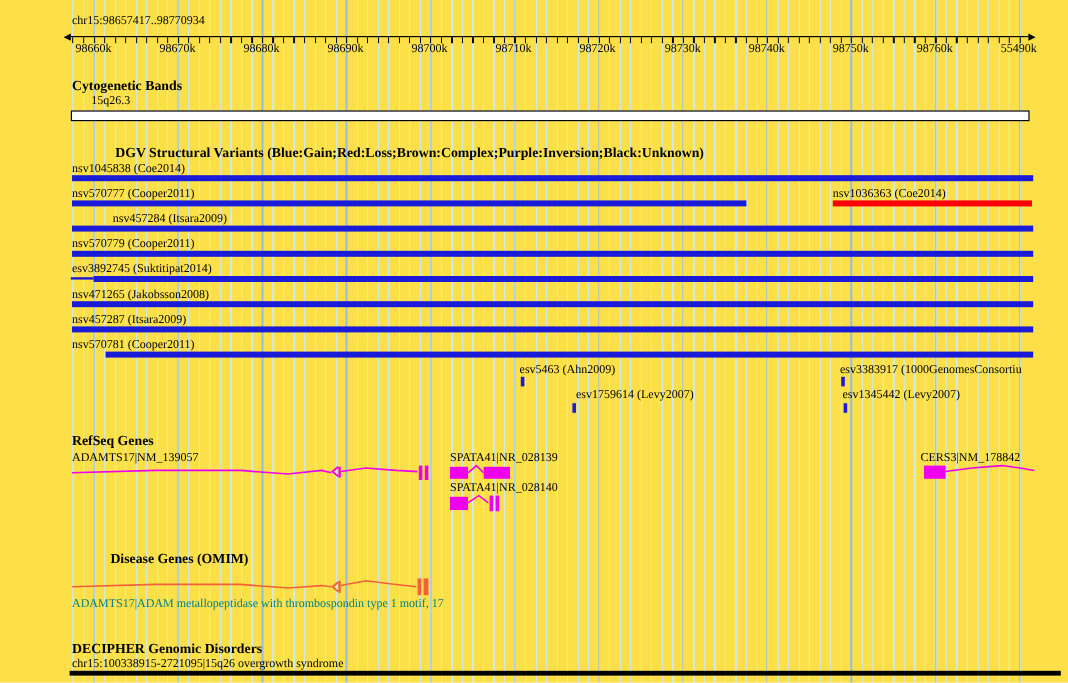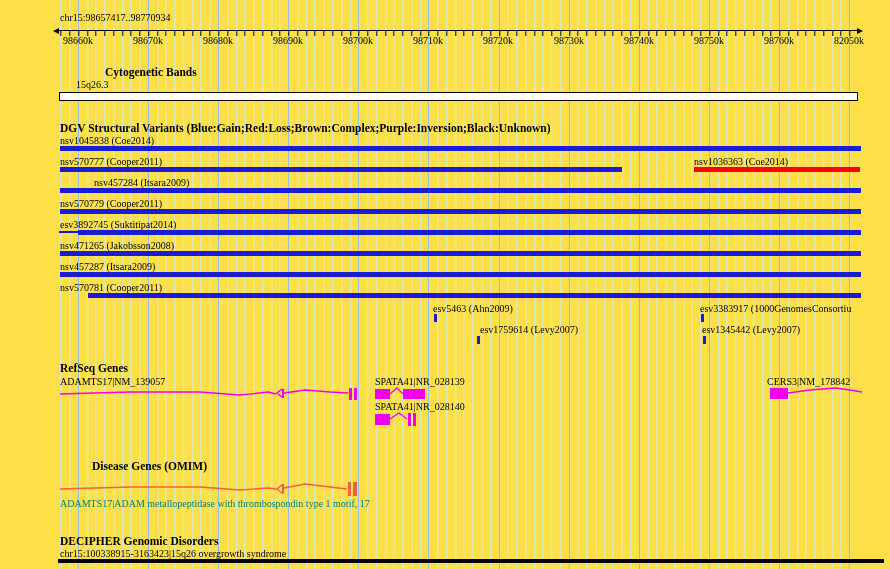--- a/index.html
+++ b/index.html
@@ -50,28 +50,28 @@
       <span class="axis-label" style="left: 126px;">98670k</span>
       <span class="axis-label" style="left: 196px;">98680k</span>
       <span class="axis-label" style="left: 266px;">98690k</span>
       <span class="axis-label" style="left: 336px;">98700k</span>
       <span class="axis-label" style="left: 406px;">98710k</span>
       <span class="axis-label" style="left: 476px;">98720k</span>
       <span class="axis-label" style="left: 547px;">98730k</span>
       <span class="axis-label" style="left: 617px;">98740k</span>
       <span class="axis-label" style="left: 687px;">98750k</span>
       <span class="axis-label" style="left: 757px;">98760k</span>
-      <span class="axis-label" style="left: 827px;">82050k</span>
+      <span class="axis-label" style="left: 827px;">55490k</span>
     </div>
 
-  <div class="heading" style="left:60px;top:67px;margin-left:45px;">Cytogenetic Bands</div>
+  <div class="heading" style="left:60px;top:67px;">Cytogenetic Bands</div>
   <div class="lbl" style="left:60px;top:80px;padding-left:16px;">15q26.3</div>
   <div class="band-box"></div>
 
-  <div class="heading" style="left:60px;top:123px;">DGV Structural Variants (Blue:Gain;Red:Loss;Brown:Complex;Purple:Inversion;Black:Unknown)</div>
+  <div class="heading" style="left:60px;top:123px;padding-left:36px;">DGV Structural Variants (Blue:Gain;Red:Loss;Brown:Complex;Purple:Inversion;Black:Unknown)</div>
   <div id="dgv-track">
       <div class="lbl" style="left: 60px; top: 136px;">nsv1045838 (Coe2014)</div>
       <div class="bar" style="left: 60px; width: 801px; top: 146px; background: rgb(26, 26, 217);"></div>
       <div class="lbl" style="left: 60px; top: 157px;">nsv570777 (Cooper2011)</div>
       <div class="bar" style="left: 60px; width: 562px; top: 167px; background: rgb(26, 26, 217);"></div>
       <div class="lbl" style="left: 694px; top: 157px;">nsv1036363 (Coe2014)</div>
       <div class="bar" style="left: 694px; width: 166px; top: 167px; background: rgb(255, 0, 0);"></div>
       <div class="lbl" style="left: 60px; top: 178px; margin-left: 34px;">nsv457284 (Itsara2009)</div>
       <div class="bar" style="left: 60px; width: 801px; top: 188px; background: rgb(26, 26, 217);"></div>
       <div class="lbl" style="left: 60px; top: 199px;">nsv570779 (Cooper2011)</div>
@@ -100,21 +100,21 @@
       <div class="lbl" style="left: 60px; top: 377px;">ADAMTS17|NM_139057</div>
       <div class="lbl" style="left: 375px; top: 377px;">SPATA41|NR_028139</div>
       <div class="lbl" style="left: 375px; top: 402px;">SPATA41|NR_028140</div>
       <div class="lbl" style="left: 767px; top: 377px;">CERS3|NM_178842</div>
     </div>
 
   <div class="heading" style="left:60px;top:461px;margin-left:32px;">Disease Genes (OMIM)</div>
   <div class="lbl" style="left:60px;top:499px;color:#008080;">ADAMTS17|ADAM metallopeptidase with thrombospondin type 1 motif, 17</div>
 
   <div class="heading" style="left:60px;top:536px;">DECIPHER Genomic Disorders</div>
-  <div class="lbl" style="left:60px;top:549px;">chr15:100338915-3163423|15q26 overgrowth syndrome</div>
+  <div class="lbl" style="left:60px;top:549px;">chr15:100338915-2721095|15q26 overgrowth syndrome</div>
   <div class="decipher-bar" id="decipher-bar" style="left: 58px; top: 559px; width: 826px; height: 4px;"></div>
 
   <svg class="overlay" id="gene-overlay" width="890" height="569">
       <polyline points="60,394 130,392 200,392 240,395 268,392 276,394" fill="none" stroke="#ee00ee" stroke-width="1.3"></polyline>
       <path d="M 282 389 L 277 393 L 282 397" fill="none" stroke="#ee00ee" stroke-width="1.5"></path>
       <rect x="282" y="389" width="2" height="9" fill="#ee00ee"></rect>
       <polyline points="284,393 305,390 330,392 348,393" fill="none" stroke="#ee00ee" stroke-width="1.3"></polyline>
       <rect x="349" y="388" width="3" height="12" fill="#ee00ee"></rect>
       <rect x="354" y="388" width="3" height="12" fill="#ee00ee"></rect>
       <rect x="375" y="389" width="15" height="10" fill="#ee00ee"></rect>

